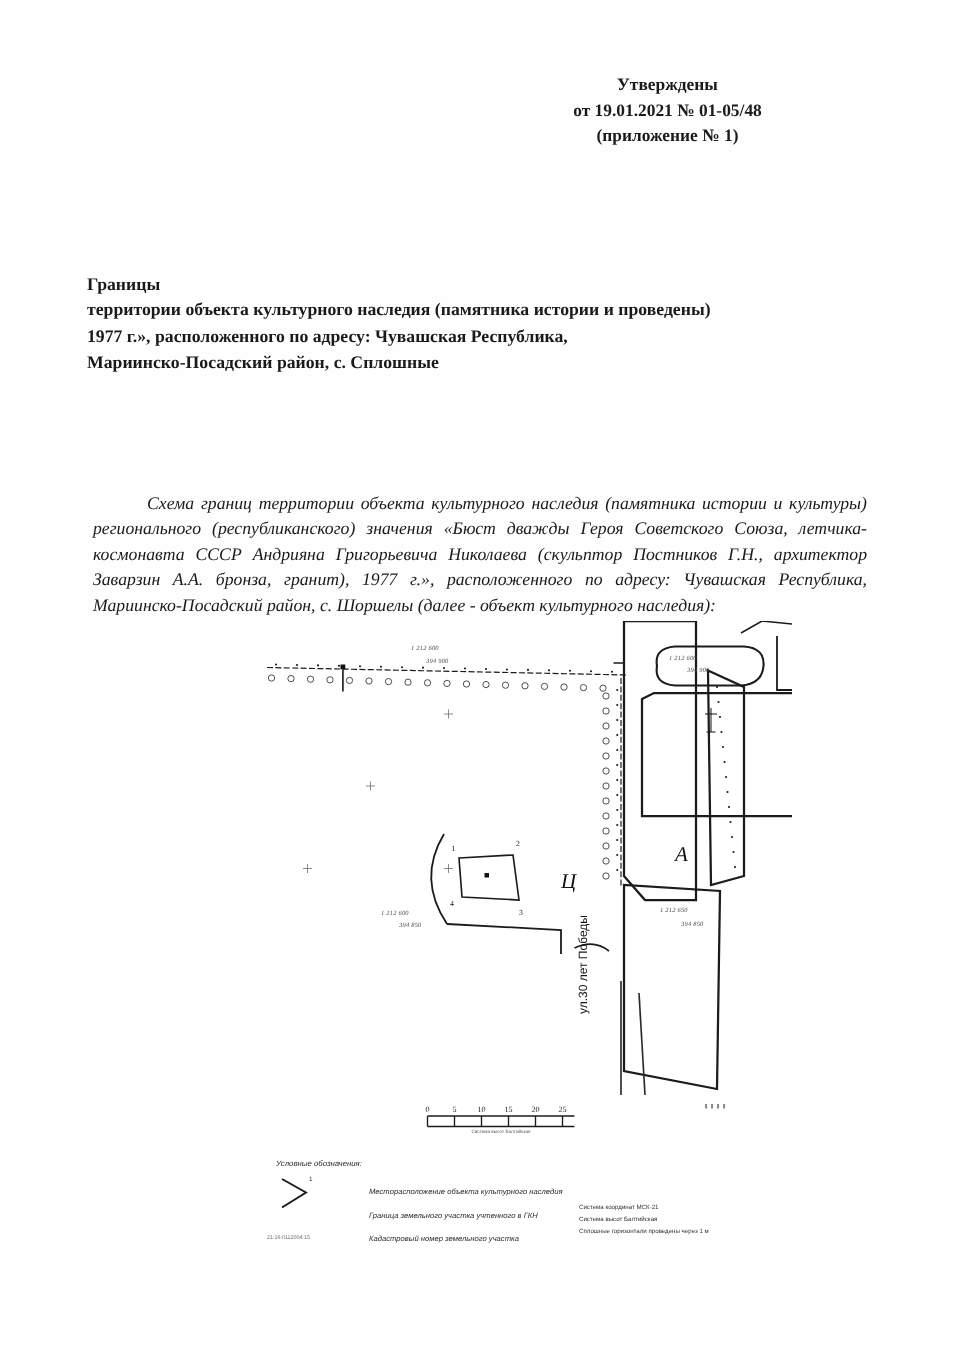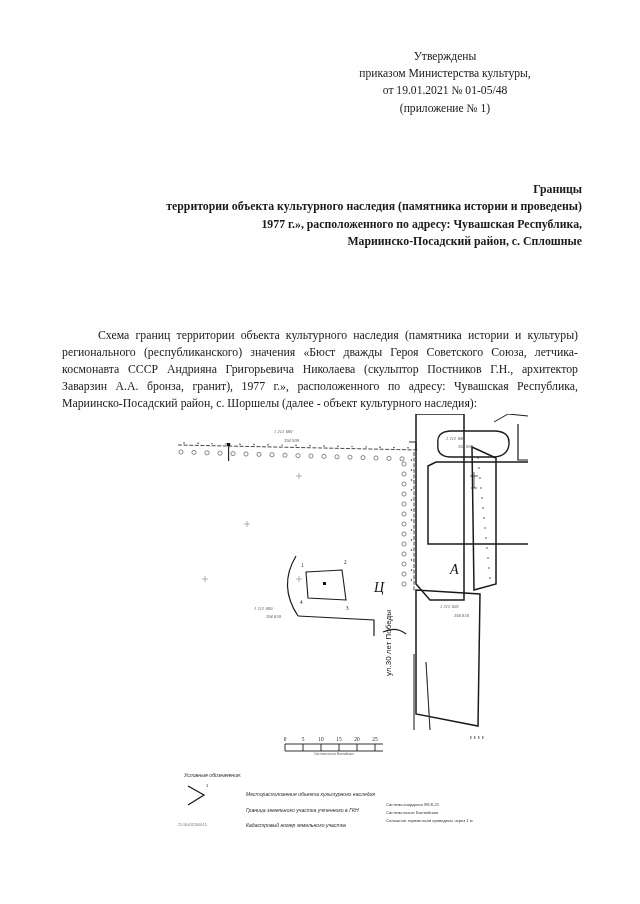--- a/index.html
+++ b/index.html
@@ -24,47 +24,49 @@
 
   
   .approval {
     position: absolute;
     top: 48px;
     left: 300px;
     width: 290px;
     text-align: center;
     font-size: 11.6px;
     line-height: 17.2px;
+    font-weight: bold;
   }
   .approval div { white-space: nowrap; }
 
   
   .doc-title {
     position: absolute;
     top: 181px;
     left: 58px;
     width: 524px;
-    text-align: right;
+    text-align: left;
     font-weight: bold;
     font-size: 11.8px;
     line-height: 17.4px;
   }
   .doc-title .line { white-space: nowrap; }
 
   
   .body-par {
     position: absolute;
     top: 315px;
     left: 62px;
     width: 516px;
     text-align: justify;
     text-indent: 36px;
     font-size: 11.8px;
     line-height: 17.1px;
     hyphens: none;
+    font-style: italic;
   }
 
   
   .scheme {
     position: absolute;
     top: 414px;
     left: 178px;
     width: 350px;
     height: 430px;
   }
@@ -124,21 +126,20 @@
     fill: #6a6a6a;
   }
 </style>
 </head>
 <body>
 
 <div class="page">
 
   <div class="approval">
     <div>Утверждены</div>
-    <div>приказом Министерства культуры,</div>
     <div>от 19.01.2021 № 01-05/48</div>
     <div>(приложение № 1)</div>
   </div>
 
   <div class="doc-title">
     <div class="line">Границы</div>
     <div class="line">территории объекта культурного наследия (памятника истории и проведены)</div>
     <div class="line">1977 г.», расположенного по адресу: Чувашская Республика,</div>
     <div class="line">Мариинско-Посадский район, с. Сплошные</div>
   </div>

